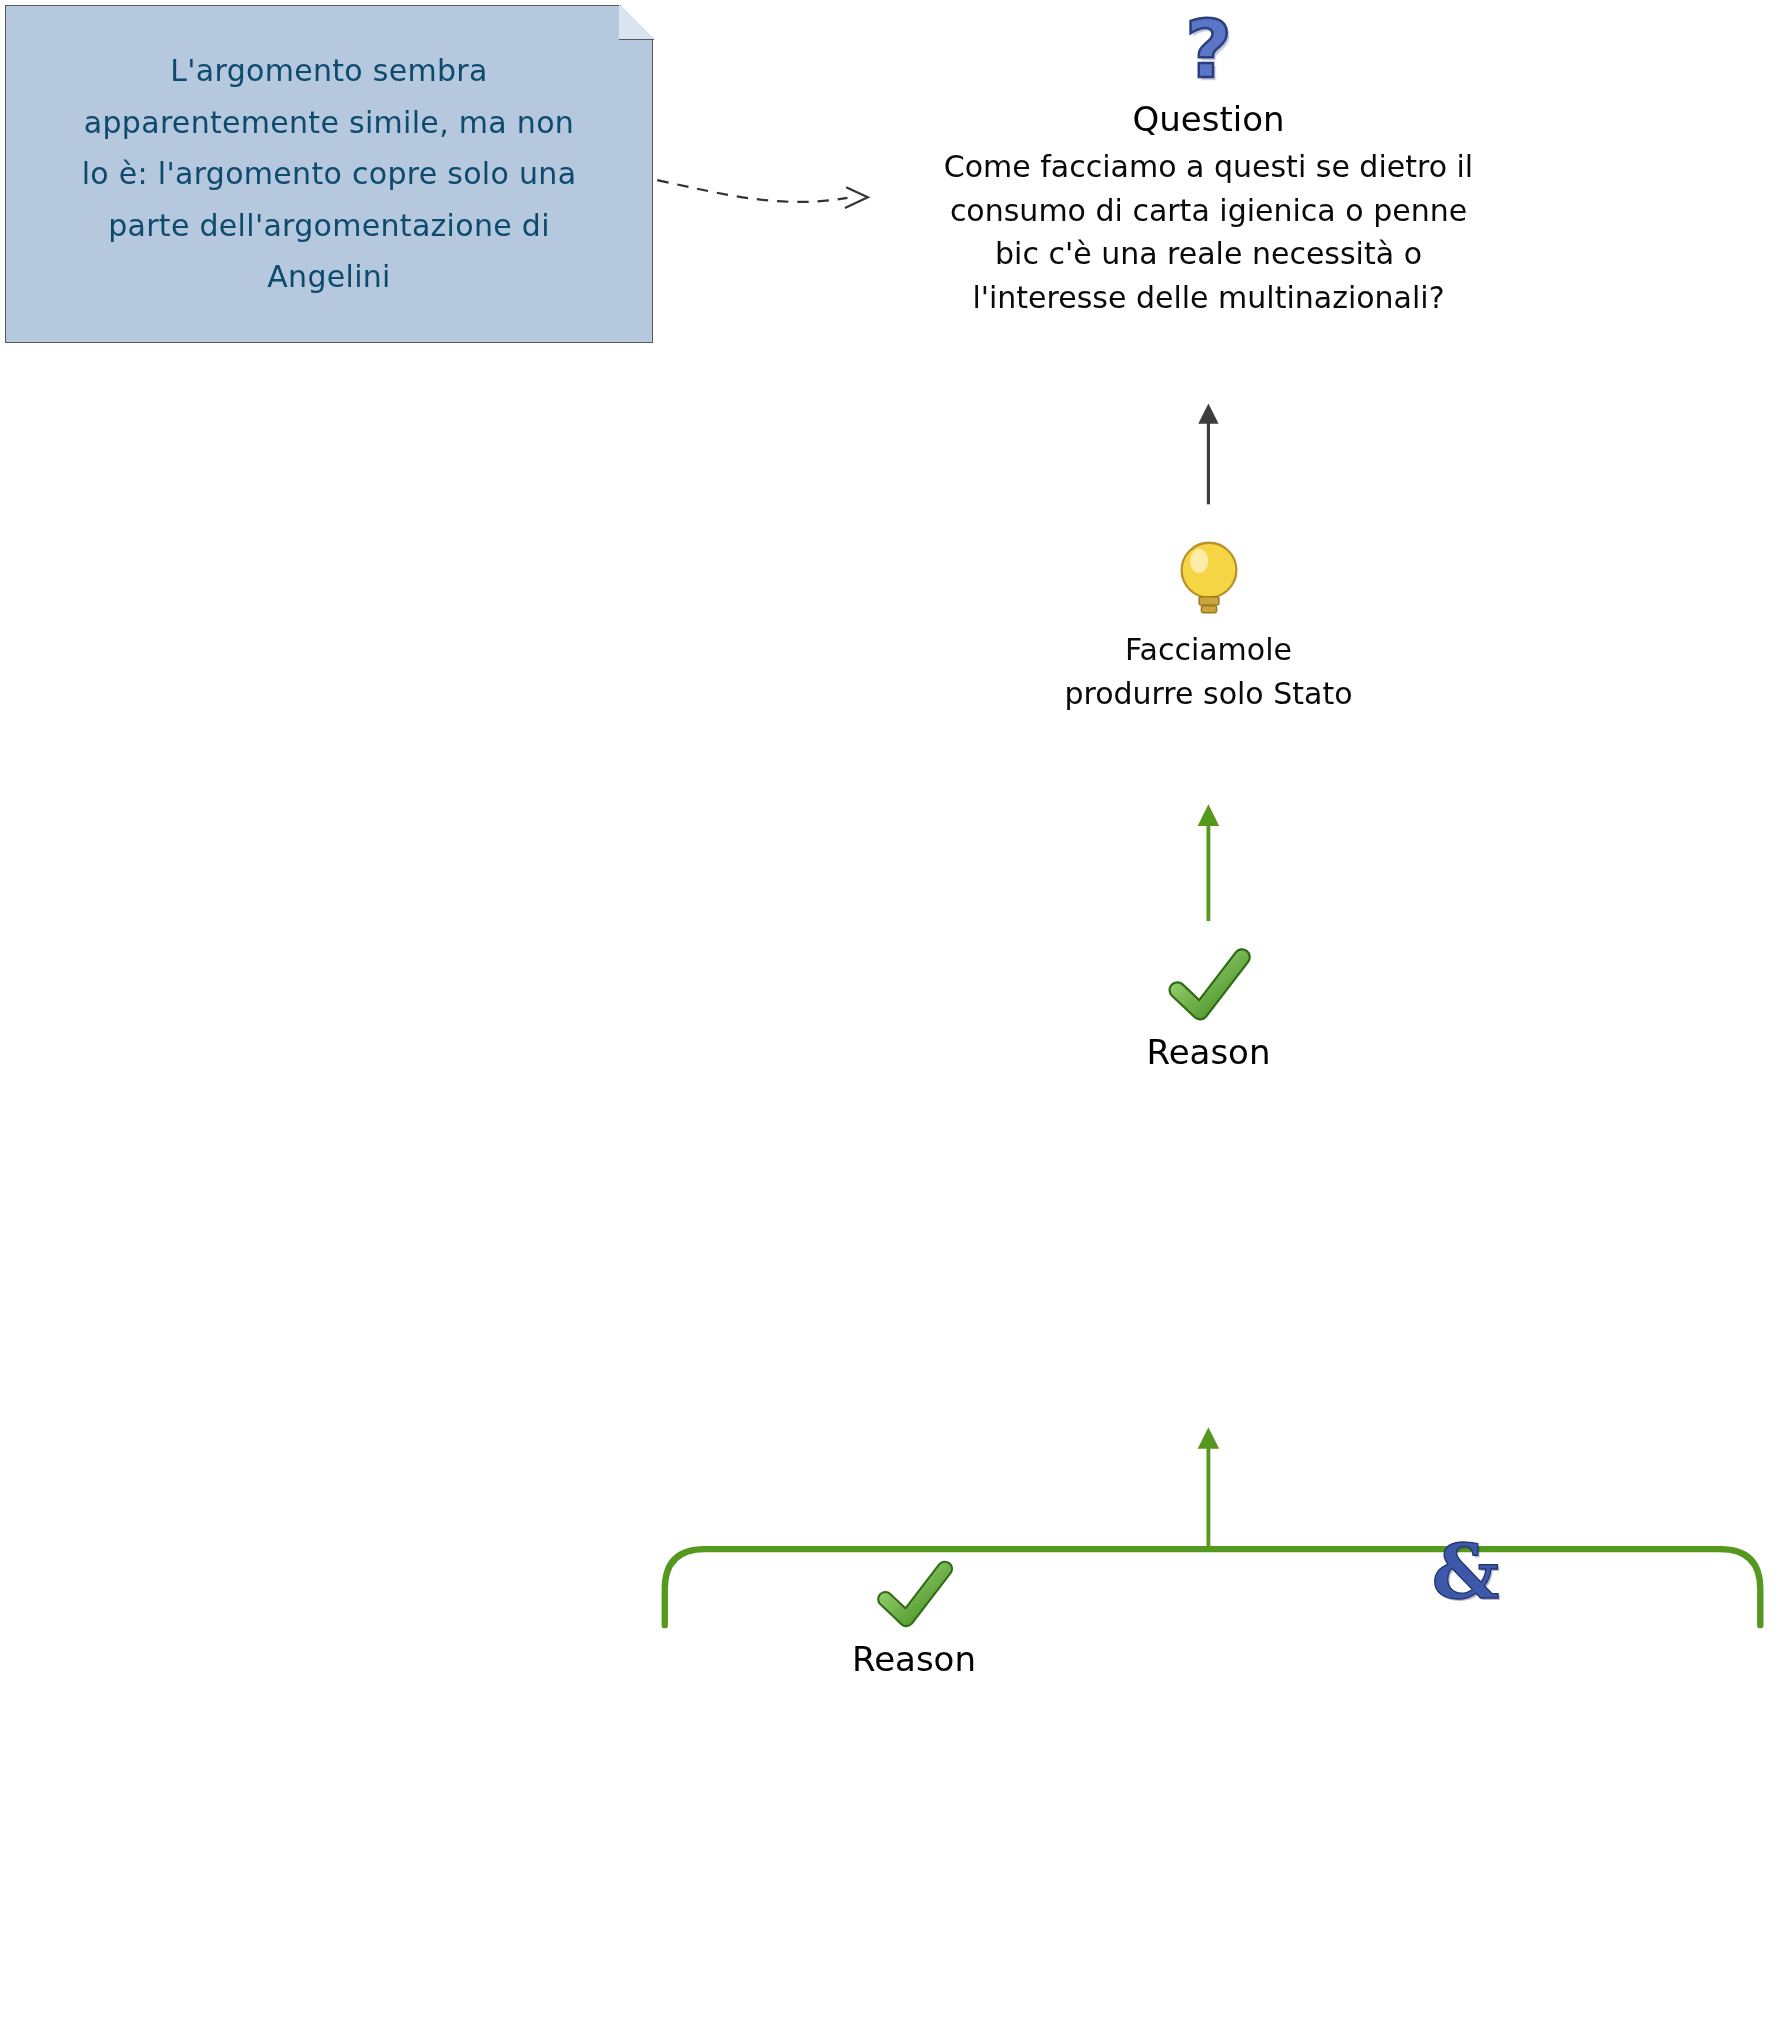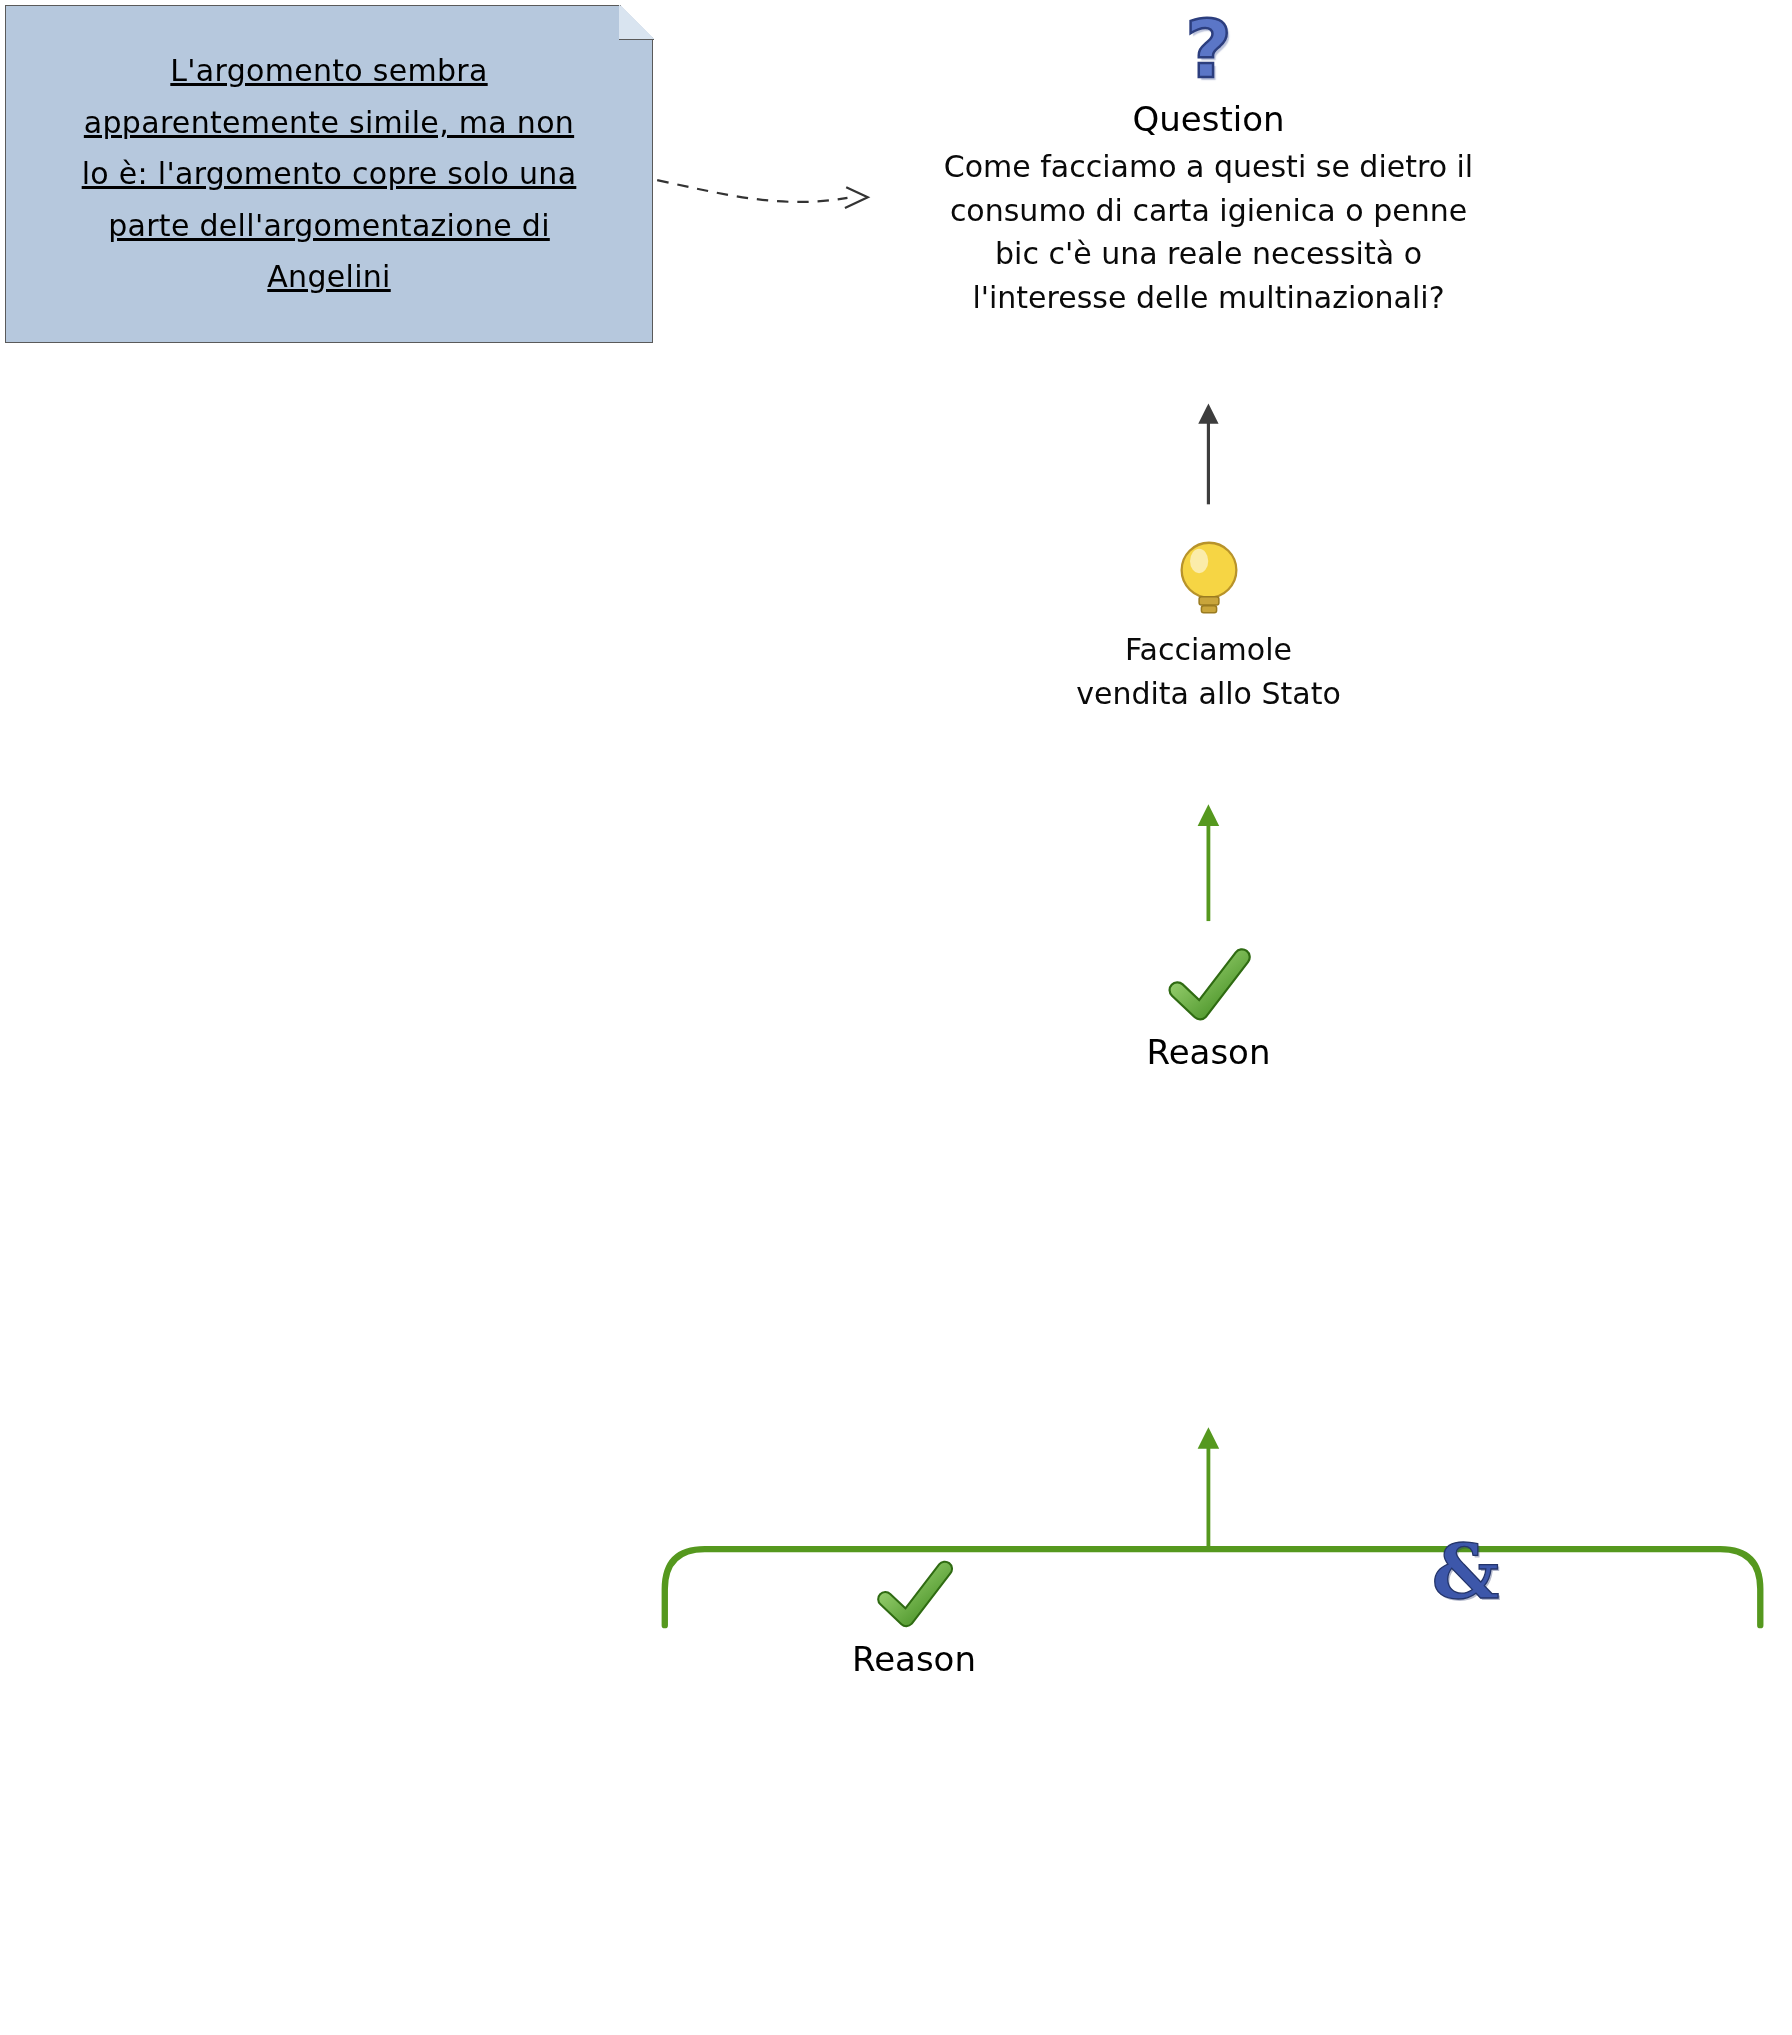--- a/index.html
+++ b/index.html
@@ -27,23 +27,22 @@
     box-sizing: border-box;
     clip-path: polygon(0 0, calc(100% - 33px) 0, 100% 33px, 100% 100%, 0 100%);
     display: flex;
     align-items: center;
     justify-content: center;
   }
   .note-text {
     font-size: 30px;
     line-height: 1.72;
     text-align: center;
-    color: #000000;
+    color: #0c4a6e;
     letter-spacing: 0.3px;
-    text-decoration: underline;
   }
   .note-fold {
     position: absolute;
     left: 619px; top: 5px;
     width: 35px; height: 35px;
     background: linear-gradient(to top right, #d9e4f0 50%, transparent 50.5%);
     border-bottom: 1.3px solid #5a5a5a;
     box-sizing: border-box;
   }
 
@@ -144,21 +143,21 @@
 </div>
 
 <div class="node" id="idea-node">
   <svg class="icon-svg" width="76" height="84" viewBox="0 0 100 110">
     <circle cx="50" cy="42" r="36" fill="#f6d544" stroke="#b8932a" stroke-width="3"></circle>
     <ellipse cx="37" cy="30" rx="12" ry="16" fill="rgba(255,255,255,0.55)"></ellipse>
     <rect x="37" y="77" width="26" height="11" rx="3" fill="#c9a53b" stroke="#9a7b20" stroke-width="2"></rect>
     <rect x="40" y="89" width="20" height="9" rx="3" fill="#c9a53b" stroke="#9a7b20" stroke-width="2"></rect>
   </svg>
   <div class="node-text prewrap">Facciamole
-vendita allo Stato</div>
+produrre solo Stato</div>
 </div>
 
 <div class="node" id="reason-main-node">
   <svg class="icon-svg" width="84" height="76" viewBox="0 0 132 120">
     <defs>
       <linearGradient id="gg1" x1="0" y1="0" x2="1" y2="1">
         <stop offset="0" stop-color="#a8dc7e"></stop>
         <stop offset="1" stop-color="#3e8a1d"></stop>
       </linearGradient>
     </defs>

